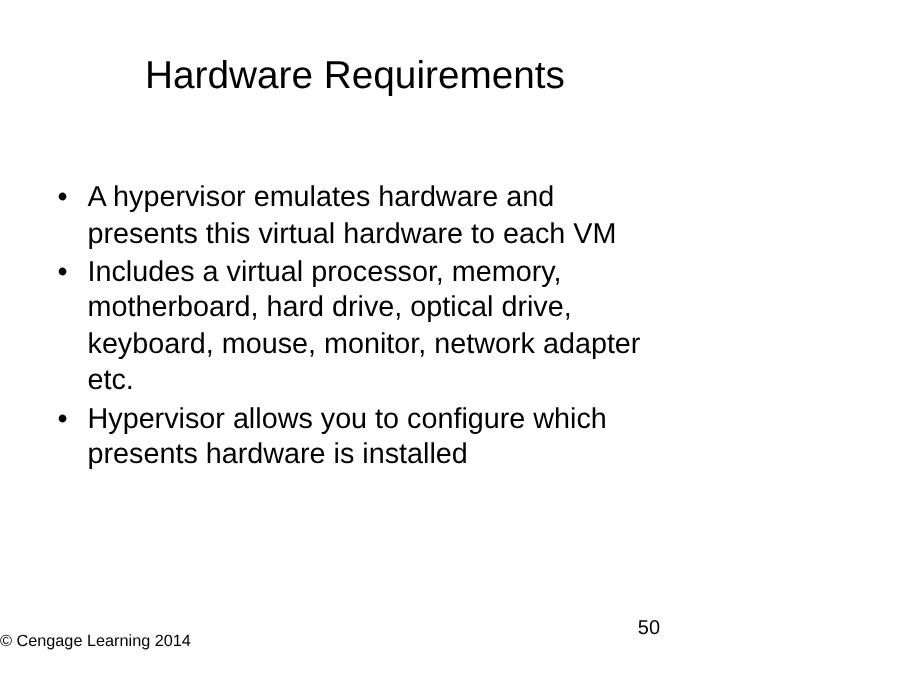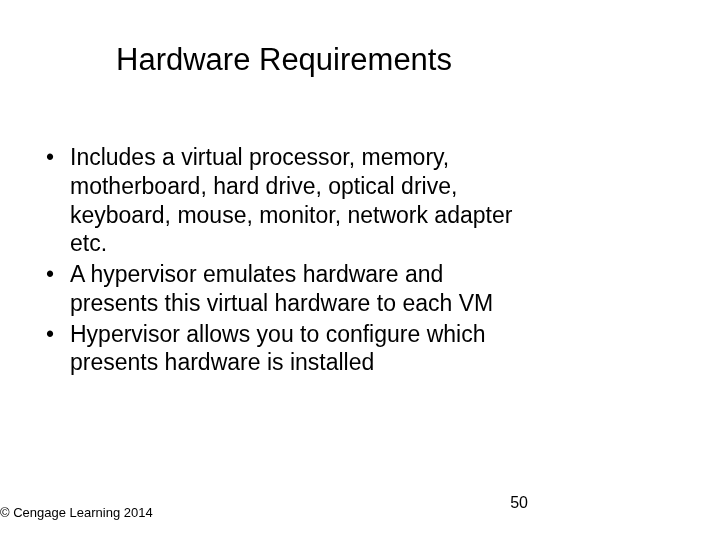--- a/index.html
+++ b/index.html
@@ -86,22 +86,22 @@
 </style>
 </head>
 <body>
 
 <div class="slide">
 
   <div class="title">Hardware Requirements</div>
 
   <div class="body">
     <ul class="bullets">
+      <li>A hypervisor emulates hardware and presents this virtual hardware to each VM</li>
       <li>Includes a virtual processor, memory, motherboard, hard drive, optical drive, keyboard, mouse, monitor, network adapter etc.</li>
-      <li>A hypervisor emulates hardware and presents this virtual hardware to each VM</li>
       <li>Hypervisor allows you to configure which presents hardware is installed</li>
     </ul>
   </div>
 
   <div class="footer">
     <div class="footer-center">© Cengage Learning 2014</div>
     <div class="footer-right">50</div>
   </div>
 
 </div>

